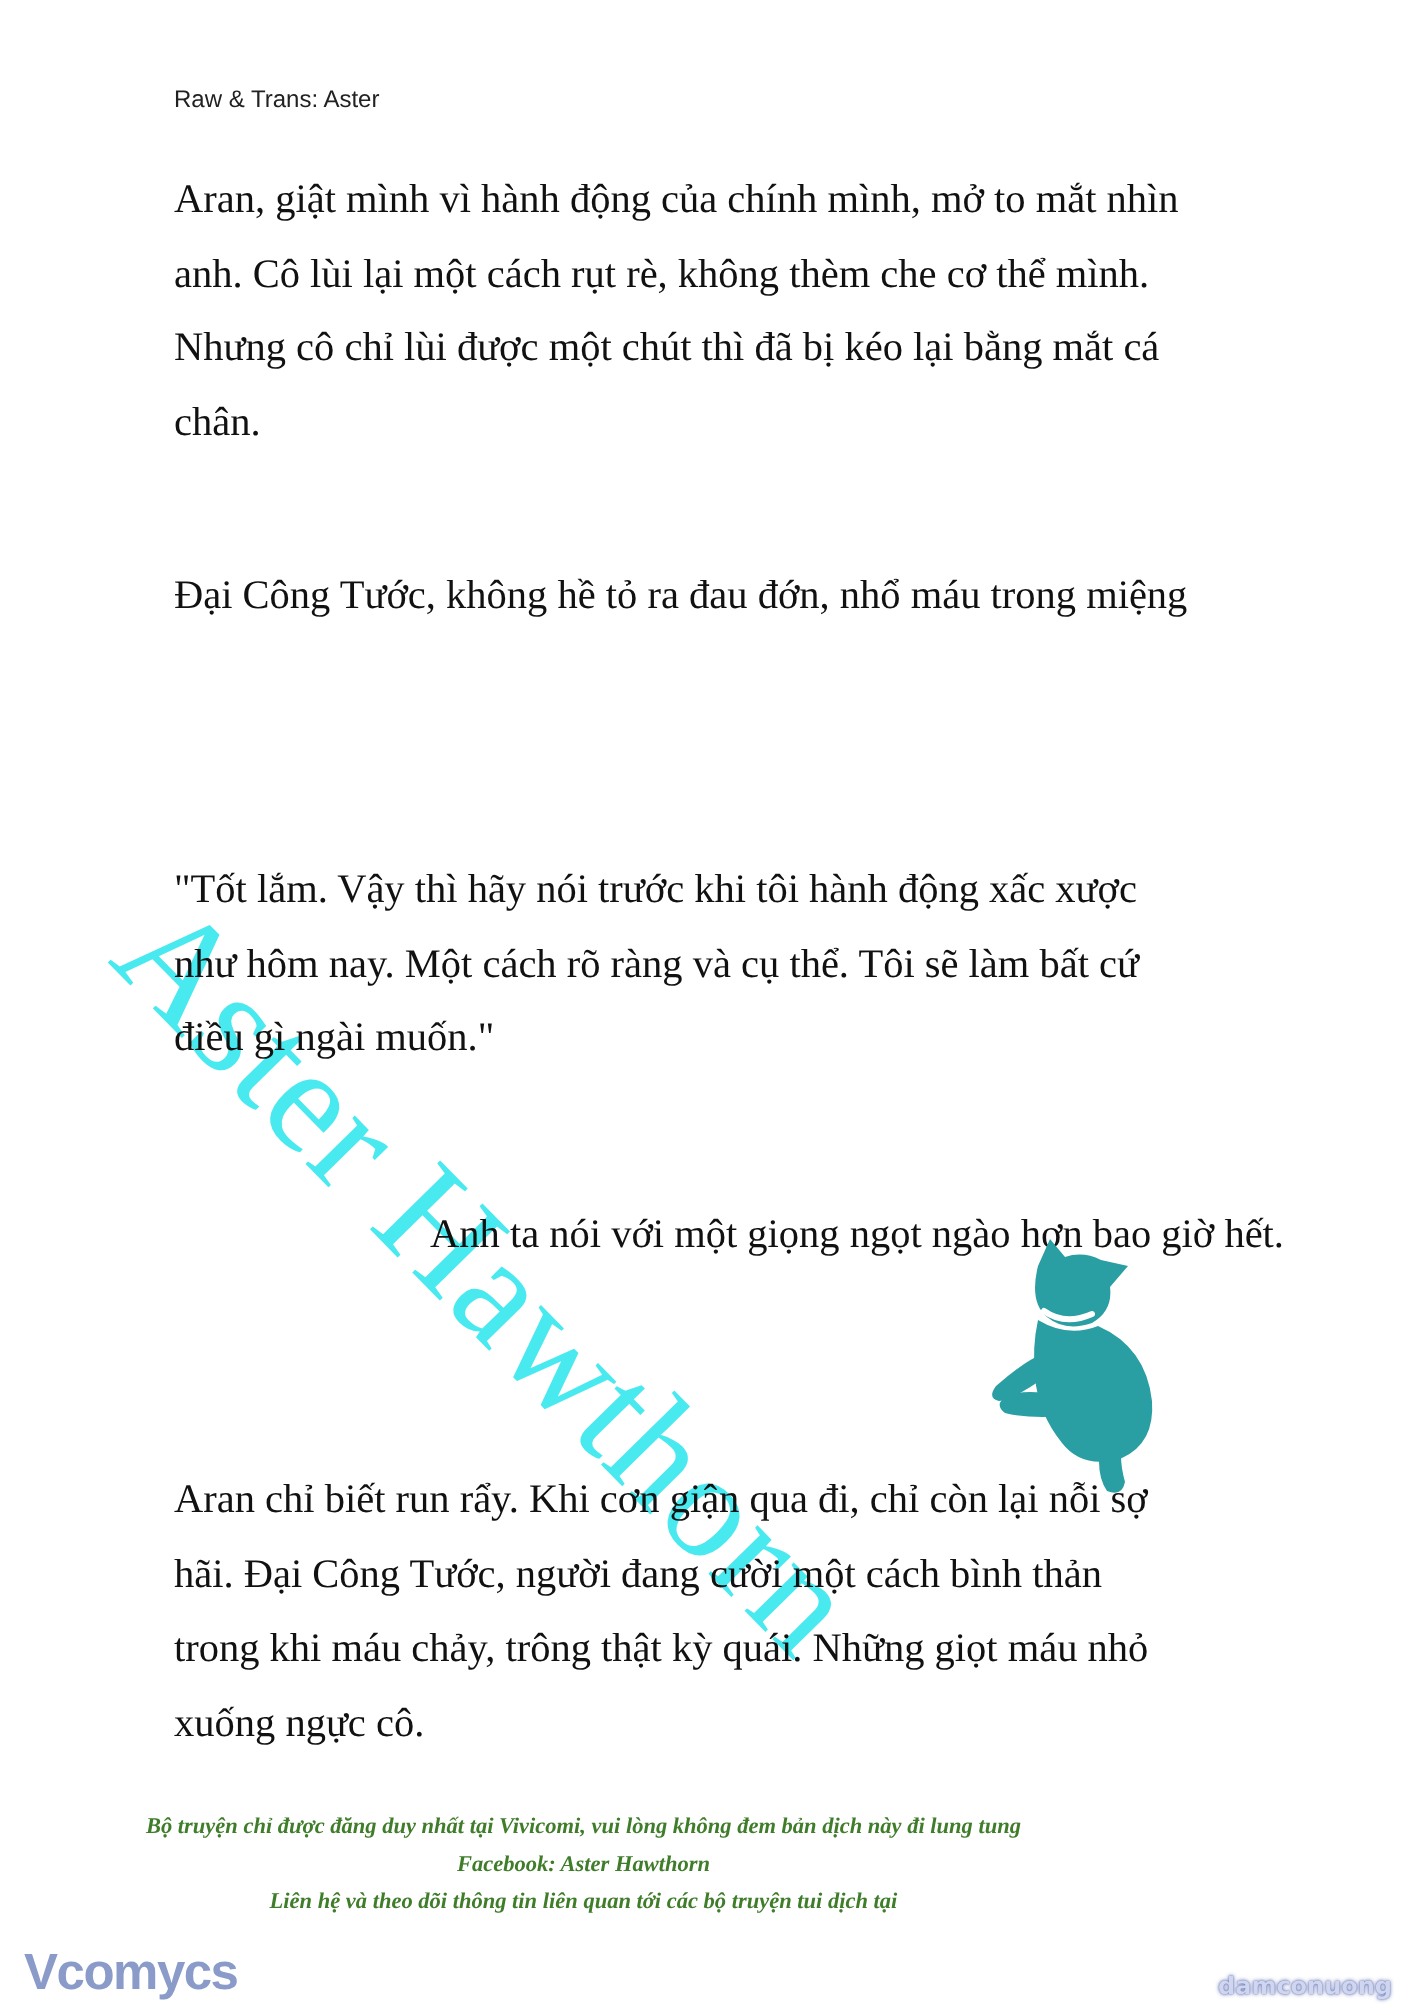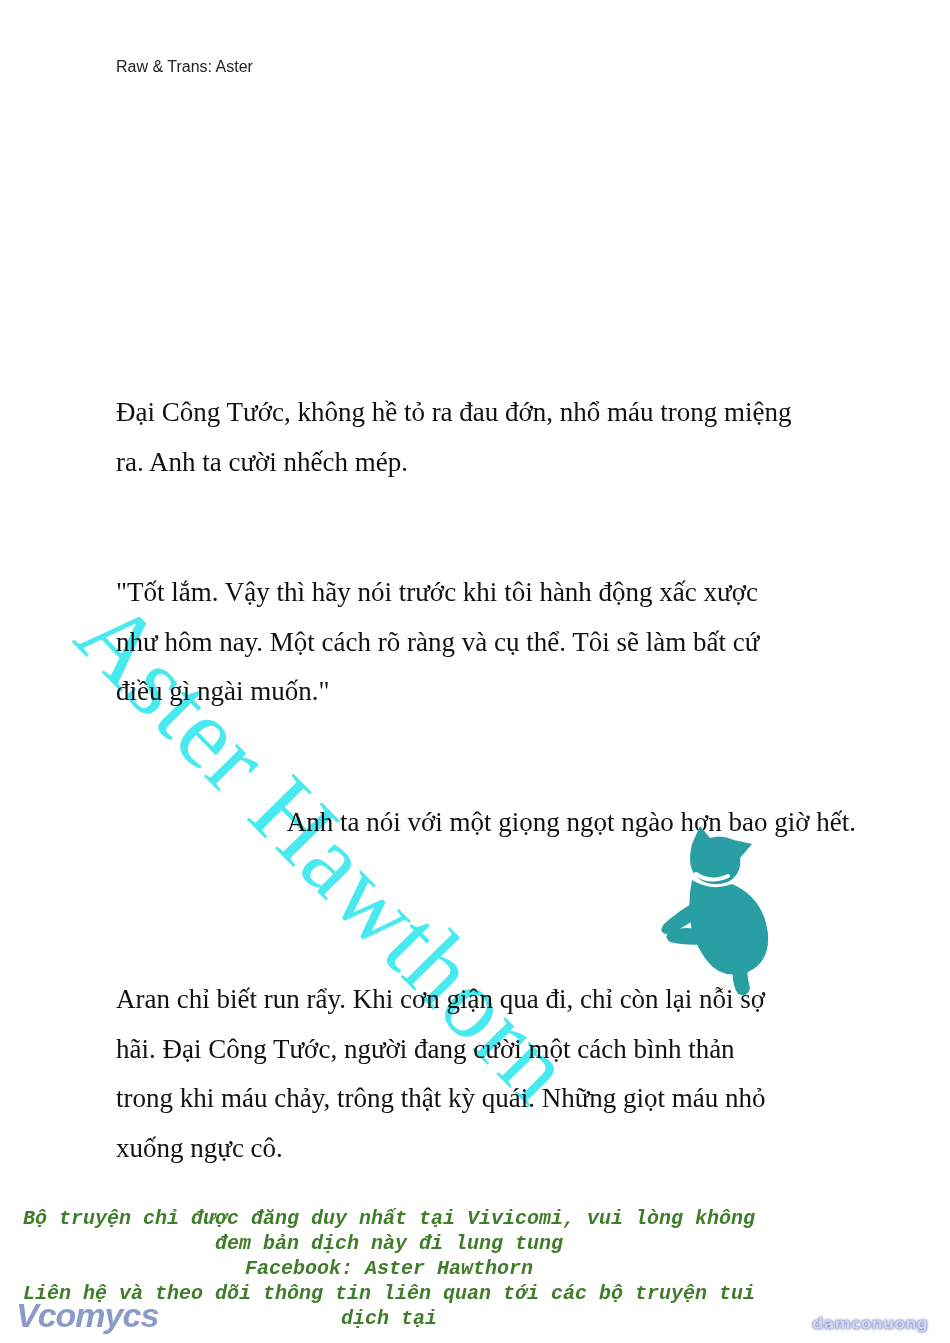--- a/index.html
+++ b/index.html
@@ -10,59 +10,64 @@
       font-family: "Liberation Sans", sans-serif; font-size: 16px; color: #222; text-align: center;
     }
     .para {
       position: absolute; left: 116px; width: 740px;
       font-family: "Liberation Serif", serif; font-size: 27px; color: #111;
       line-height: 49.5px; margin: 0;
     }
     .para .line { display: block; white-space: nowrap; }
     .footer {
       position: absolute; left: 0; width: 778px; text-align: center;
-      font-family: Liberation Mono, monospace; font-style: italic; font-weight: bold;
-      font-size: 20px; color: #3f7d2a; line-height: 25px;
+      font-family: Liberation Serif, serif; font-style: italic; font-weight: bold;
+      font-size: 15px; color: #3f7d2a; line-height: 25px;
     }
     .footer .fline { display: block; }
     .watermark {
       position: absolute; left: 95px; top: 560px; width: 640px;
       transform-origin: left center; transform: rotate(45.5deg);
       font-family: "Liberation Serif", serif; font-size: 100px; color: #3fe8ef;
       white-space: nowrap; letter-spacing: 1px; pointer-events: none;
       opacity: 0.95;
     }
     .wm-wrap { position: absolute; left: 0; top: 0; width: 950px; height: 1343px; pointer-events: none; }
     .cat { position: absolute; left: 652px; top: 822px; width: 130px; height: 175px; }
     .logo-left {
       position: absolute; left: 16px; top: 1296px;
-      font-family: "Liberation Sans", sans-serif; font-weight: bold; font-style: italic;
+      font-family: "Liberation Sans", sans-serif; font-weight: bold; 
       font-size: 34px; color: #8b9bc9; letter-spacing: -1px;
     }
     .logo-right {
       position: absolute; left: 812px; top: 1314px;
       font-family: "DejaVu Sans", sans-serif; font-weight: bold; font-size: 16px;
       color: #cfd6f0; text-shadow: 0 0 3px #6a78b8, 0 0 1px #5a68a8;
     }
   </style>
 </head>
 <body>
 
 <div class="page">
 
   <div class="header">Raw &amp; Trans: Aster</div>
 
   <div class="wm-wrap">
     <div class="watermark">Aster Hawthorn</div>
   </div>
 
+  <div class="para" style="top:108px;">
+    <span class="line">Aran, giật mình vì hành động của chính mình, mở to mắt nhìn</span>
+    <span class="line">anh. Cô lùi lại một cách rụt rè, không thèm che cơ thể mình.</span>
+    <span class="line">Nhưng cô chỉ lùi được một chút thì đã bị kéo lại bằng mắt cá</span>
+    <span class="line">chân.</span>
+  </div>
 
-  <div class="para" style="top:388px;font-family:Liberation Serif, serif;">
+  <div class="para" style="top:372px;font-family:Liberation Serif, serif;">
     <span class="line">Đại Công Tước, không hề tỏ ra đau đớn, nhổ máu trong miệng</span>
-    <span class="line">ra. Anh ta cười nhếch mép.</span>
   </div>
 
   <div class="para" style="top:568px;">
     <span class="line">"Tốt lắm. Vậy thì hãy nói trước khi tôi hành động xấc xược</span>
     <span class="line">như hôm nay. Một cách rõ ràng và cụ thể. Tôi sẽ làm bất cứ</span>
     <span class="line">điều gì ngài muốn."</span>
   </div>
 
   <div class="para" style="top:798px;text-align:right;">
     <span class="line">Anh ta nói với một giọng ngọt ngào hơn bao giờ hết.</span>

